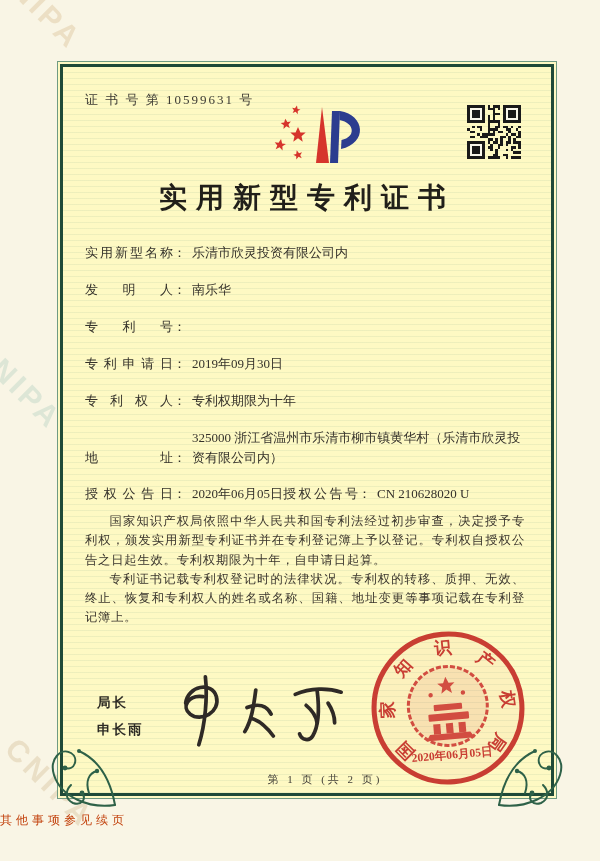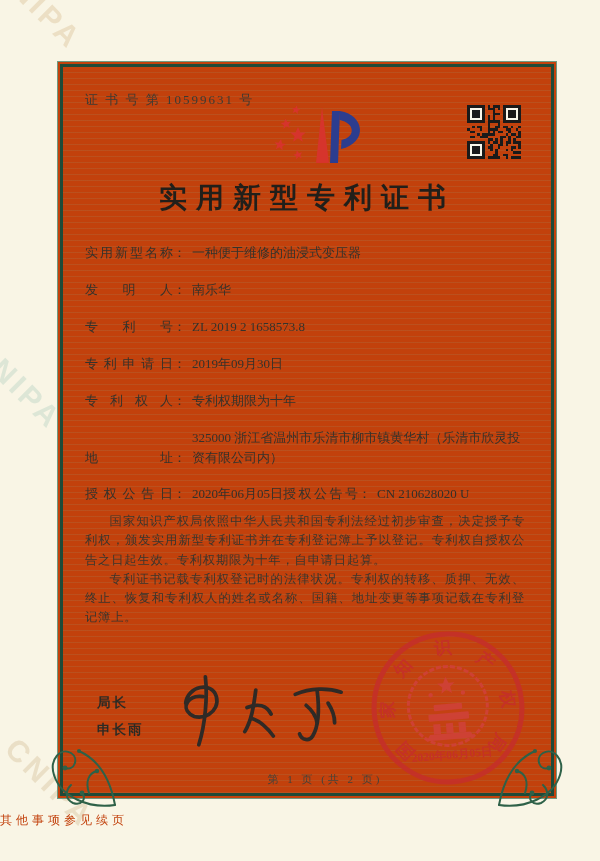--- a/index.html
+++ b/index.html
@@ -11,21 +11,21 @@
   
   .wm{position:absolute;font-family:"Liberation Sans","DejaVu Sans",sans-serif;
       font-weight:bold;transform:rotate(45deg);letter-spacing:4px;pointer-events:none;}
   .wm-tl{left:-18px;top:-12px;font-size:30px;color:#ecdfc4;}
   .wm-lm{left:-38px;top:368px;font-size:30px;color:#dde6d6;}
   .wm-mr{left:372px;top:244px;font-size:34px;color:#e4e9da;}
   .wm-bl{left:-6px;top:766px;font-size:30px;color:#eadfc6;}
 
   
   .frame-outer{position:absolute;left:57px;top:61px;width:498px;height:736px;
-    border:1px solid #6f9a82;background:#c2410c;}
+    border:1px solid #6f9a82;background:#fef9c3;}
   .frame-inner{position:absolute;inset:2px;border:3px solid #1f4a38;
     background:
       repeating-linear-gradient(0deg, rgba(140,175,140,.14) 0 1px, rgba(0,0,0,0) 1px 6px);
   }
 
   .cert-no{position:absolute;left:22px;top:24px;font-size:13px;letter-spacing:2px;color:#3c3a33;}
   .qr{position:absolute;right:30px;top:38px;width:54px;height:54px;}
   .logo{position:absolute;left:50%;top:30px;transform:translateX(-50%);width:122px;height:74px;}
   .title{position:absolute;top:112px;left:0;right:0;text-align:center;
     font-size:28px;font-weight:bold;letter-spacing:9px;color:#211f1a;}
@@ -219,31 +219,30 @@
         <polygon points="86,14 94,14 92,66 84,66" fill="#2c3d8f"></polygon>
         <path d="M94,14 C119,18 122,46 95,52 L95.5,43 C110,40 109,26 93.5,23 Z" fill="#2c3d8f"></path>
       </svg>
 
       <div class="title">实用新型专利证书</div>
 
       <div class="fields">
         <div class="frow">
           <span class="flabel">实用新型名称</span>
             <span class="fsep">：</span>
-          <span class="fvalue">一种便于维修的油浸式变压器</span>
+          <span class="fvalue">乐清市欣灵投资有限公司内</span>
         </div>
         <div class="frow">
           <span class="flabel">发明人</span>
             <span class="fsep">：</span>
           <span class="fvalue">南乐华</span>
         </div>
         <div class="frow">
           <span class="flabel">专利号</span>
             <span class="fsep">：</span>
-          <span class="fvalue">ZL 2019 2 1658573.8</span>
         </div>
         <div class="frow">
           <span class="flabel">专利申请日</span>
             <span class="fsep">：</span>
           <span class="fvalue">2019年09月30日</span>
         </div>
         <div class="frow">
           <span class="flabel">专利权人</span>
             <span class="fsep">：</span>
           <span class="fvalue">专利权期限为十年</span>

